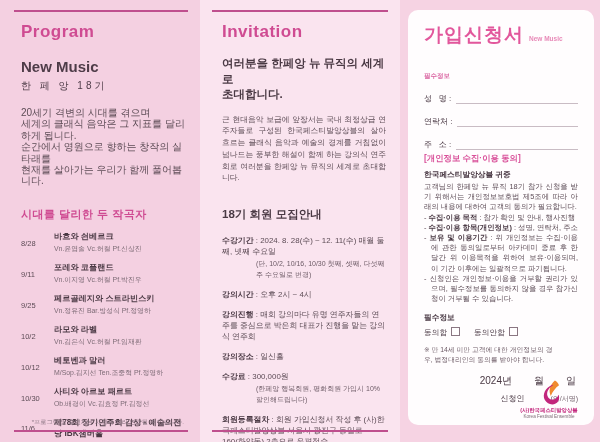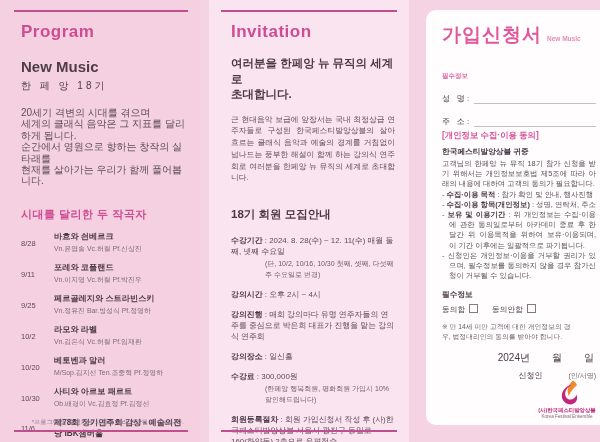--- a/index.html
+++ b/index.html
@@ -1,18 +1,18 @@
 <!DOCTYPE html>
 <html><head>
 <meta charset="utf-8">
 <style>
   html,body{margin:0;padding:0;}
   body{width:600px;height:442px;overflow:hidden;background:#f6d3e3;
        font-family:"Liberation Sans","DejaVu Sans",sans-serif;}
-  .page{display:flex;width:600px;height:442px;gap:9px;}
+  .page{display:flex;width:600px;height:442px;}
   .col{position:relative;width:200px;height:442px;box-sizing:border-box;flex:none;overflow:hidden;}
   .c1{background:#f4d0e1;padding:0 15px 0 21px;}
   .c2{background:#fae4ef;padding:0 14px 0 22px;}
   .c3{background:#f6d3e3;}
   .rule{position:absolute;height:2px;background:#bf4f8e;}
   .c1 .rule.top{left:14px;right:12px;top:10px;}
   .c1 .rule.bot{left:14px;right:12px;bottom:10px;}
   .c2 .rule.top{left:12px;right:12px;top:10px;}
   .c2 .rule.bot{left:12px;right:12px;bottom:10px;}
 
@@ -102,21 +102,21 @@
           </div>
         </div>
         <div class="sched-row">
           <div class="sched-date">10/2</div>
           <div class="sched-main">
             <div class="sched-title">라모와 라벨</div>
             <div class="sched-perf">Vn.김은식  Vc.허철  Pf.임재환</div>
           </div>
         </div>
         <div class="sched-row">
-          <div class="sched-date">10/20</div>
+          <div class="sched-date">10/12</div>
           <div class="sched-main">
             <div class="sched-title">베토벤과 말러</div>
             <div class="sched-perf">M/Sop.김지선  Ten.조중혁  Pf.정영하</div>
           </div>
         </div>
         <div class="sched-row">
           <div class="sched-date">10/30</div>
           <div class="sched-main">
             <div class="sched-title">사티와 아르보 패르트</div>
             <div class="sched-perf">Ob.배경이  Vc.김효정  Pf.김정선</div>
@@ -166,20 +166,24 @@
       <div>
         <span class="form-title">가입신청서</span><span class="form-title-sub">New Music</span>
       </div>
       <div class="req">필수정보</div>
       <div id="form-fields">
           <div class="field">
             <span class="f-label">성   명 :</span>
             <span class="f-line"></span>
           </div>
           <div class="field">
+            <span class="f-label">연락처 :</span>
+            <span class="f-line"></span>
+          </div>
+          <div class="field">
             <span class="f-label">주   소 :</span>
             <span class="f-line"></span>
           </div>
         </div>
 
       <div class="privacy-title">[개인정보 수집·이용 동의]</div>
       <div class="privacy-to">한국페스티발앙상블 귀중</div>
       <div class="privacy-intro">고객님의 한페앙 뉴 뮤직 18기 참가 신청을 받기 위해서는 개인정보보호법 제5조에 따라 아래의 내용에 대하여 고객의 동의가 필요합니다.</div>
       <div id="privacy-list">
           <div class="p-item">- <b>수집·이용 목적</b> : 참가 확인 및 안내, 행사진행</div>

